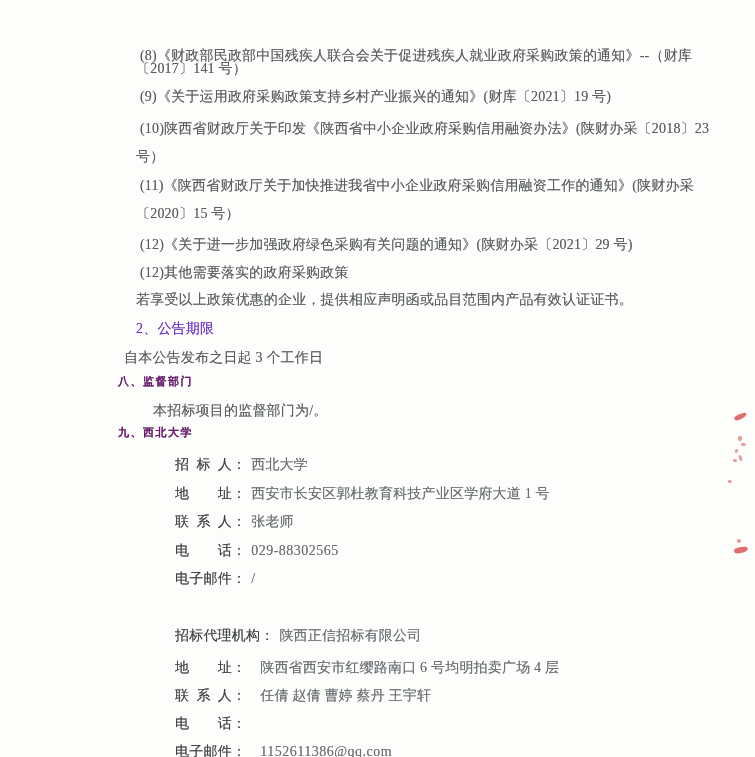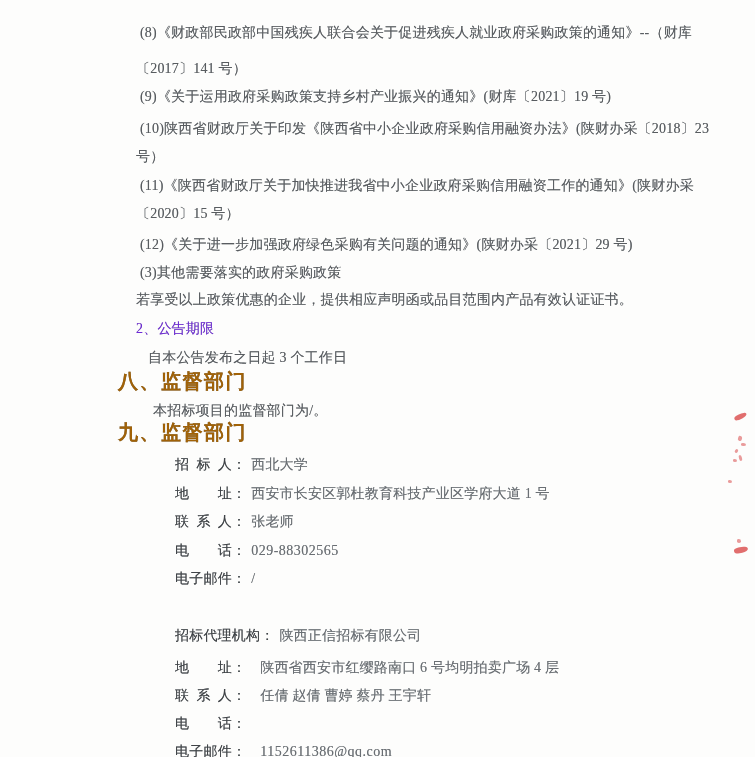--- a/index.html
+++ b/index.html
@@ -19,23 +19,23 @@
     position: absolute;
     white-space: nowrap;
     font-size: 14px;
     line-height: 19px;
     color: #585c60;
     letter-spacing: 0.2px;
     text-shadow: 0 0 0.5px rgba(90,94,98,0.55);
   }
   .heading {
     font-family: "Liberation Sans", "DejaVu Sans", sans-serif;
-    font-size: 20px;
+    font-size: 11px;
     font-weight: bold;
-    color: #a16207;
+    color: #701a75;
     letter-spacing: 1.5px;
     text-shadow: 0 0 0.4px rgba(30,32,34,0.6);
   }
   .sub-heading-line { color: #6d28d9; }
   
   .row { display: flex; align-items: baseline; margin-left: 20px; }
   .lbl {
     font-family: "Liberation Sans", "DejaVu Sans", sans-serif;
     color: #3f4347;
     text-shadow: 0 0 0.4px rgba(50,54,58,0.55);
@@ -57,38 +57,38 @@
     opacity: 0.8;
     border-radius: 40% 60% 50% 50%;
   }
   .ink.faint { opacity: 0.55; }
 </style>
 </head>
 <body>
 
 <div class="page">
 
-  <div class="ln" style="top:23px;  left:140px">(8)《财政部民政部中国残疾人联合会关于促进残疾人就业政府采购政策的通知》--（财库</div>
+  <div class="ln" style="top:46px;  left:140px">(8)《财政部民政部中国残疾人联合会关于促进残疾人就业政府采购政策的通知》--（财库</div>
   <div class="ln" style="top:59px;  left:136px">〔2017〕141 号）</div>
   <div class="ln" style="top:87px;  left:140px">(9)《关于运用政府采购政策支持乡村产业振兴的通知》(财库〔2021〕19 号)</div>
   <div class="ln" style="top:119px; left:140px">(10)陕西省财政厅关于印发《陕西省中小企业政府采购信用融资办法》(陕财办采〔2018〕23</div>
   <div class="ln" style="top:147px; left:136px">号）</div>
   <div class="ln" style="top:176px; left:140px">(11)《陕西省财政厅关于加快推进我省中小企业政府采购信用融资工作的通知》(陕财办采</div>
   <div class="ln" style="top:204px; left:136px">〔2020〕15 号）</div>
   <div class="ln" style="top:235px; left:140px">(12)《关于进一步加强政府绿色采购有关问题的通知》(陕财办采〔2021〕29 号)</div>
-  <div class="ln" style="top:263px; left:140px">(3)其他需要落实的政府采购政策</div>
+  <div class="ln" style="top:263px; left:140px">(12)其他需要落实的政府采购政策</div>
   <div class="ln" style="top:290px; left:136px">若享受以上政策优惠的企业，提供相应声明函或品目范围内产品有效认证证书。</div>
 
   <div class="ln sub-heading-line" style="top:319px; left:136px">2、公告期限</div>
-  <div class="ln" style="top:348px; left:148px">自本公告发布之日起 3 个工作日</div>
+  <div class="ln" style="top:348px; left:124px">自本公告发布之日起 3 个工作日</div>
 
   <div class="ln heading" style="top:372px; left:118px">八、监督部门</div>
   <div class="ln" style="top:401px; left:153px">本招标项目的监督部门为/。</div>
 
-  <div class="ln heading" style="top:423px; left:118px">九、监督部门</div>
+  <div class="ln heading" style="top:423px; left:118px">九、西北大学</div>
 
   <div class="ln row" style="top:455px; left:155px">
     <span class="lbl w4">招标人</span>
       <span class="colon">：</span>
       <span class="val">西北大学</span>
   </div>
   <div class="ln row" style="top:484px; left:155px">
     <span class="lbl w4">地址</span>
       <span class="colon">：</span>
       <span class="val">西安市长安区郭杜教育科技产业区学府大道 1 号</span>

